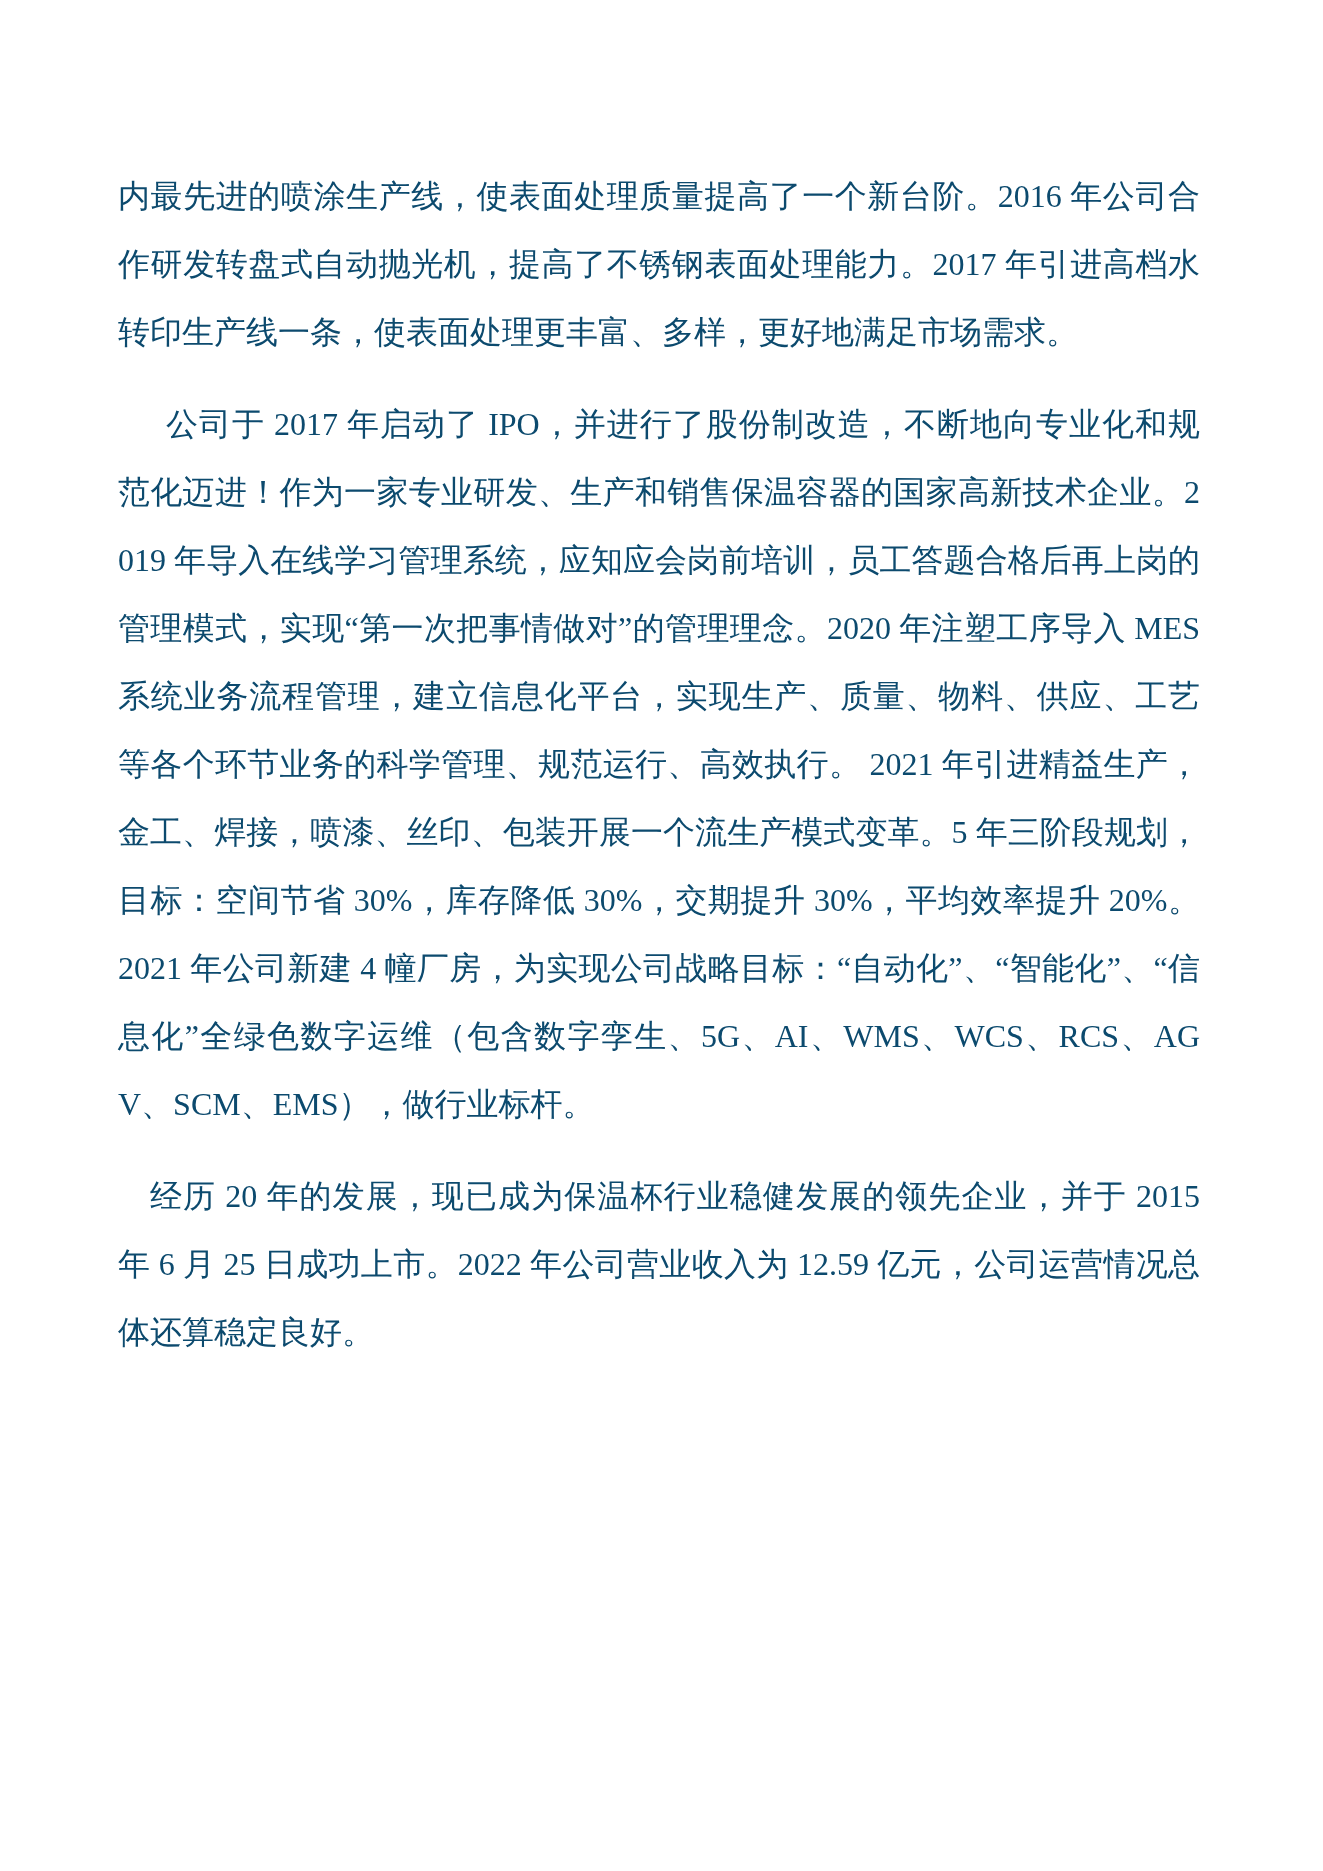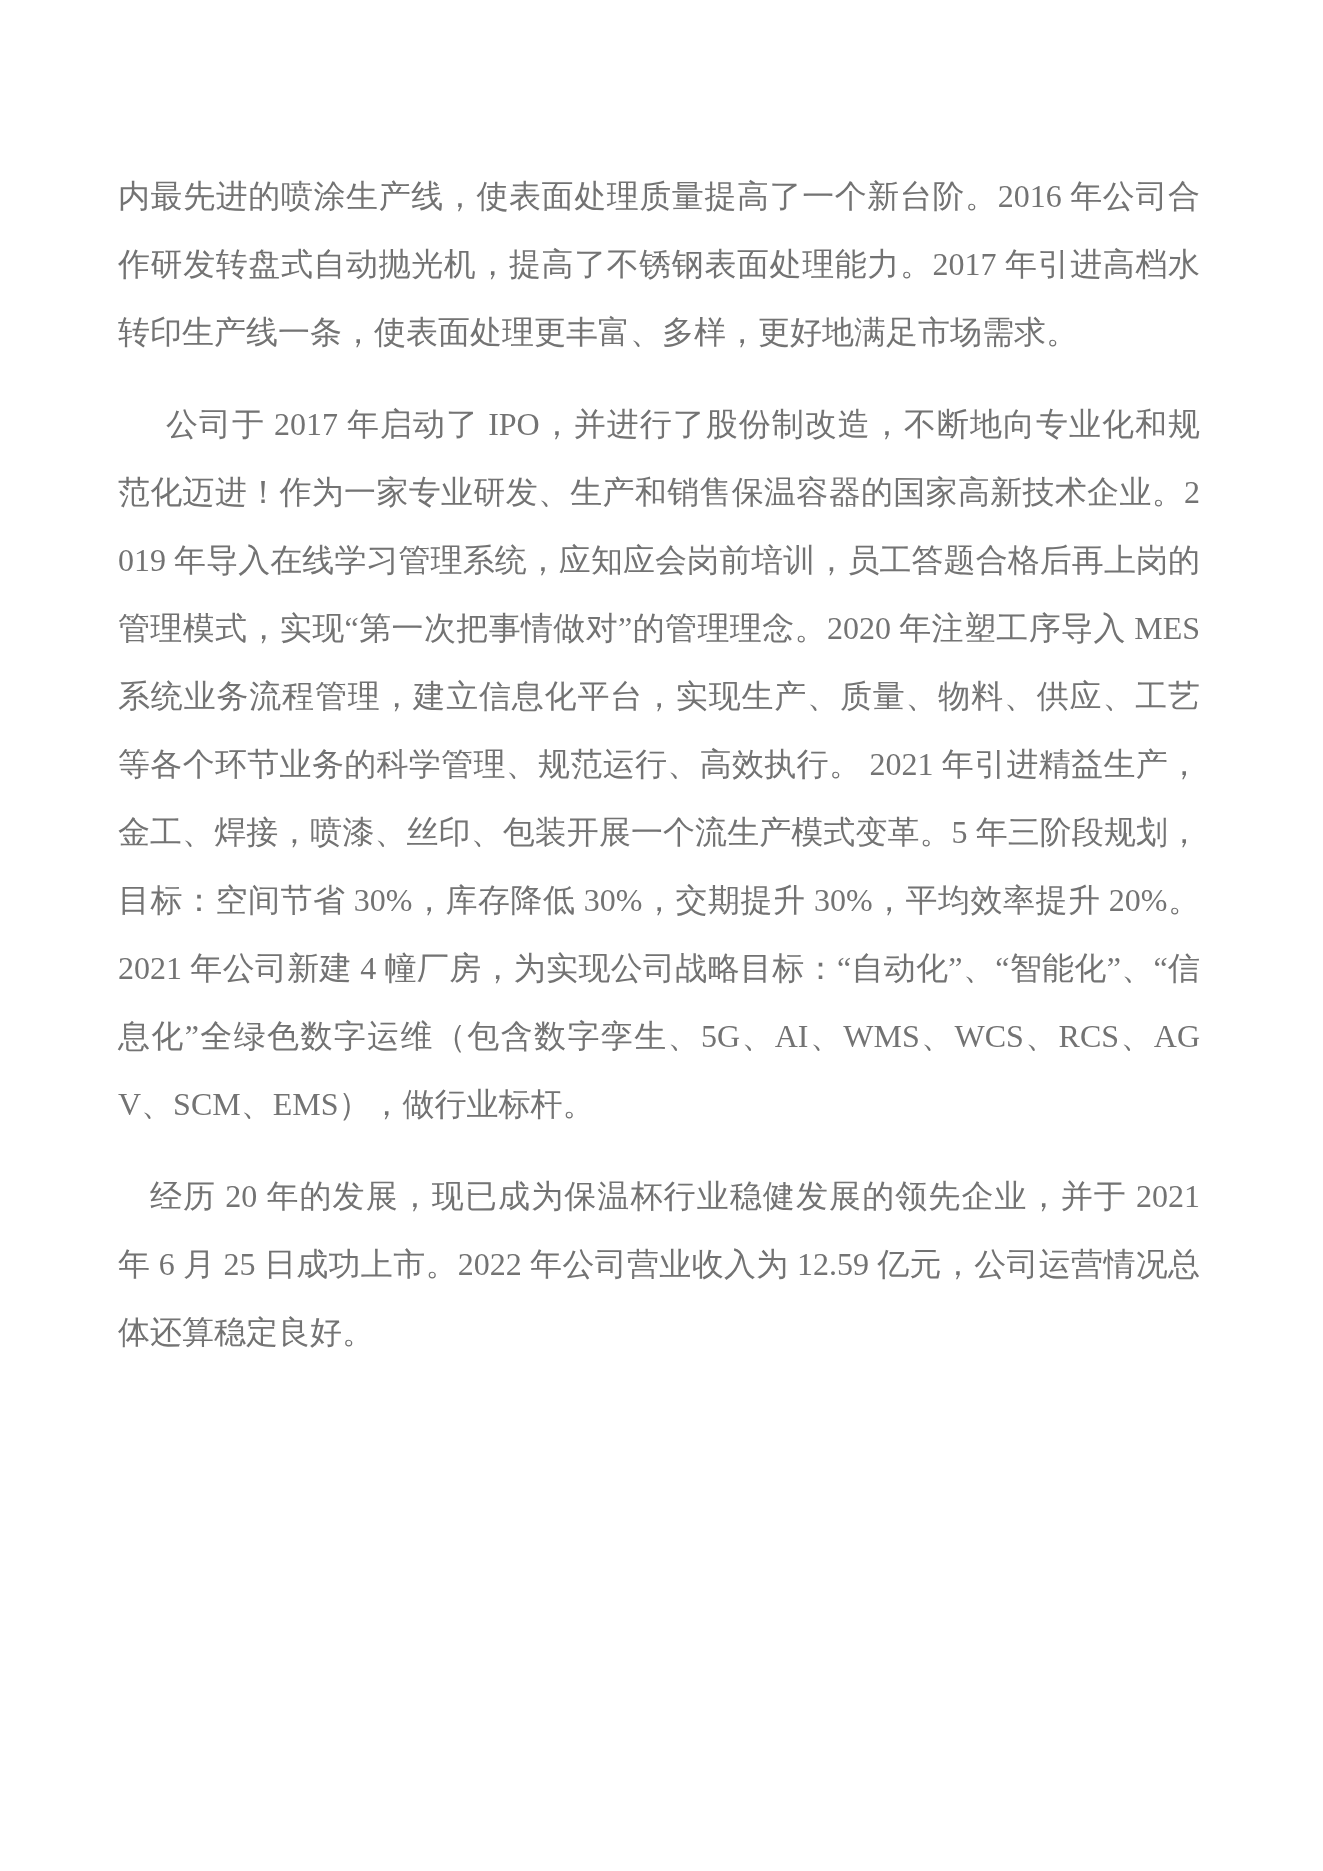--- a/index.html
+++ b/index.html
@@ -23,25 +23,25 @@
     color: #000000;
   }
   .content p {
     margin: 0 0 24px 0;
     font-size: 32px;
     line-height: 68px;
     text-align: justify;
     text-justify: inter-ideograph;
     text-align-last: left;
     word-break: break-all;
-    color: #737373;
+    color: #0c4a6e;
   }
 </style>
 </head>
 <body>
 
 <div class="page">
   <div class="content" id="doc-body">
       <p style="text-indent: 0em;">内最先进的喷涂生产线，使表面处理质量提高了一个新台阶。2016 年公司合作研发转盘式自动抛光机，提高了不锈钢表面处理能力。2017 年引进高档水转印生产线一条，使表面处理更丰富、多样，更好地满足市场需求。</p>
       <p style="text-indent: 1.5em;">公司于 2017 年启动了 IPO，并进行了股份制改造，不断地向专业化和规范化迈进！作为一家专业研发、生产和销售保温容器的国家高新技术企业。2019 年导入在线学习管理系统，应知应会岗前培训，员工答题合格后再上岗的管理模式，实现“第一次把事情做对”的管理理念。2020 年注塑工序导入 MES 系统业务流程管理，建立信息化平台，实现生产、质量、物料、供应、工艺等各个环节业务的科学管理、规范运行、高效执行。 2021 年引进精益生产，金工、焊接，喷漆、丝印、包装开展一个流生产模式变革。5 年三阶段规划，目标：空间节省 30%，库存降低 30%，交期提升 30%，平均效率提升 20%。2021 年公司新建 4 幢厂房，为实现公司战略目标：“自动化”、“智能化”、“信息化”全绿色数字运维（包含数字孪生、5G、AI、WMS、WCS、RCS、AGV、SCM、EMS），做行业标杆。</p>
-      <p style="text-indent: 1em;">经历 20 年的发展，现已成为保温杯行业稳健发展的领先企业，并于 2021 年 6 月 25 日成功上市。2022 年公司营业收入为 12.59 亿元，公司运营情况总体还算稳定良好。</p>
+      <p style="text-indent: 1em;">经历 20 年的发展，现已成为保温杯行业稳健发展的领先企业，并于 2015 年 6 月 25 日成功上市。2022 年公司营业收入为 12.59 亿元，公司运营情况总体还算稳定良好。</p>
     </div>
 </div>
 
 </body></html>

